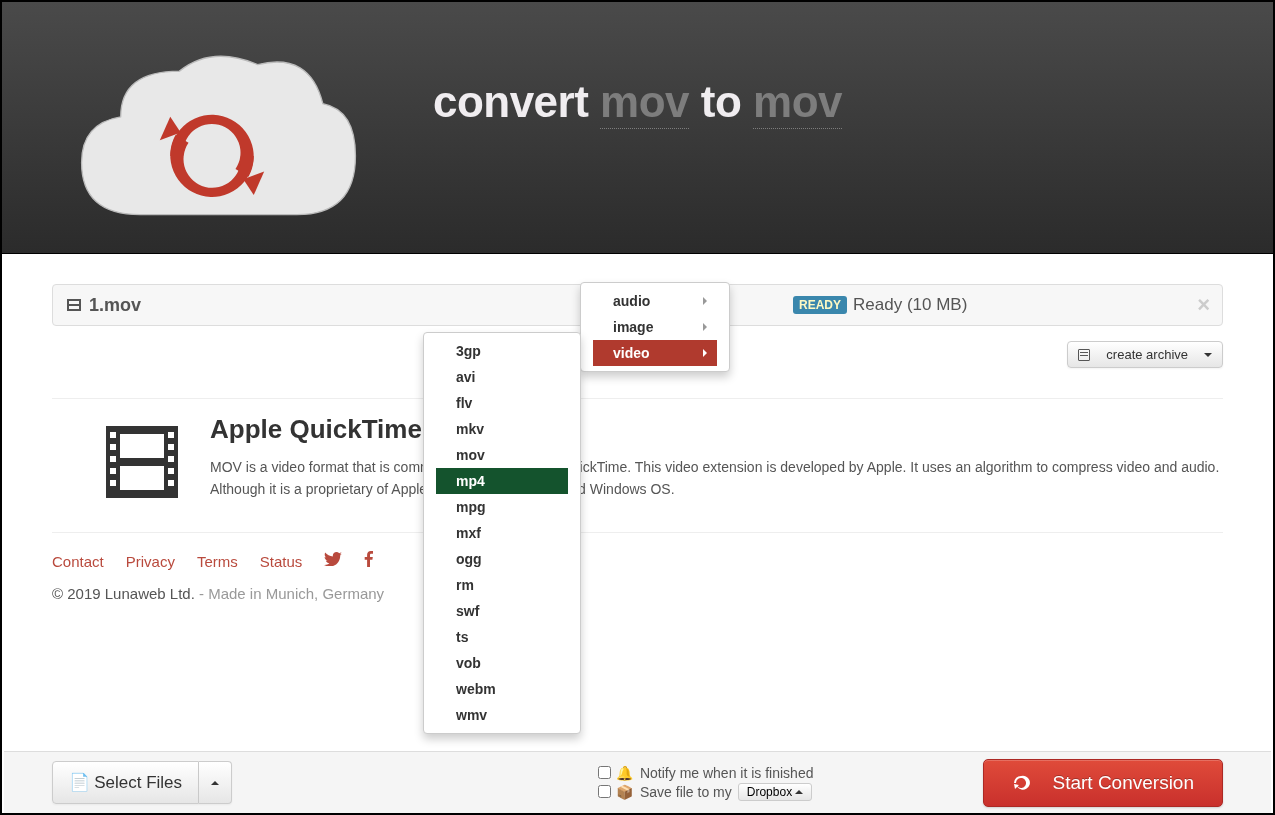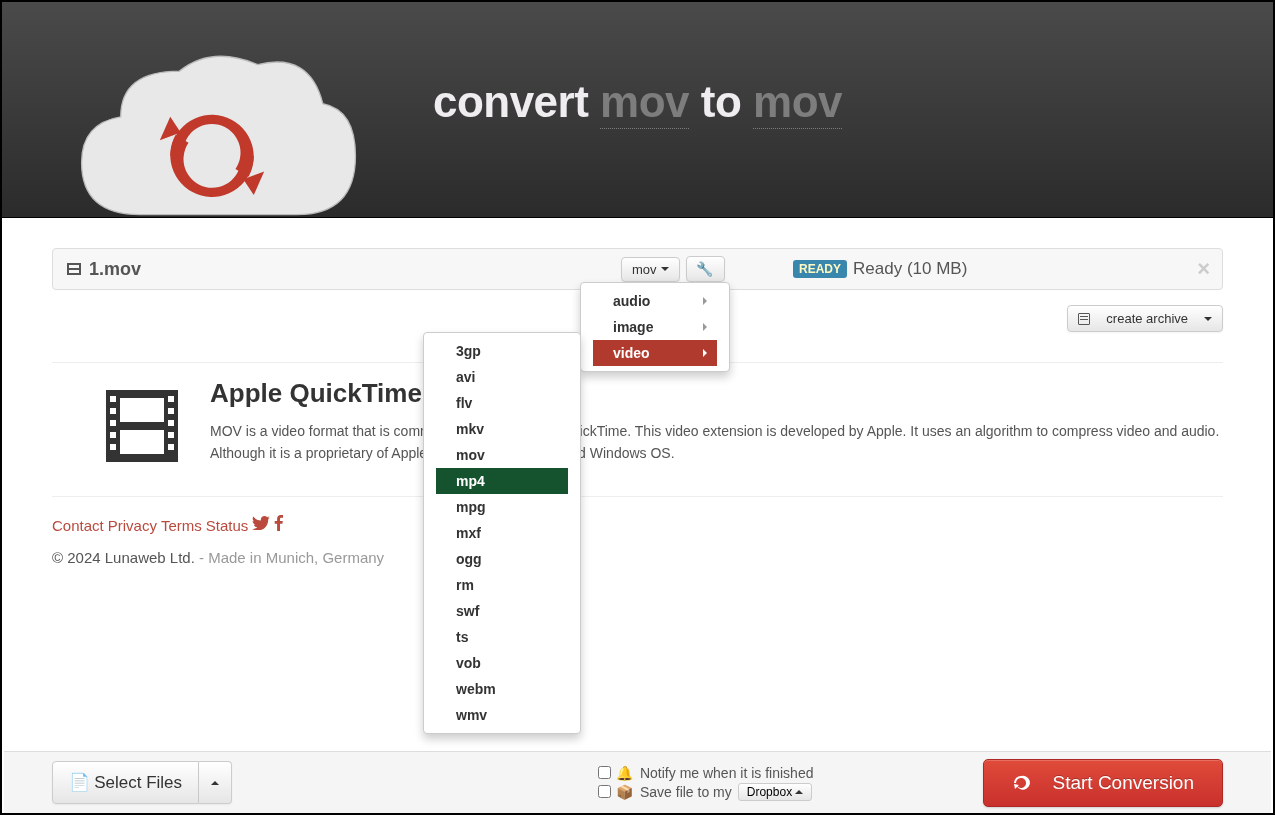--- a/index.html
+++ b/index.html
@@ -1,17 +1,17 @@
 <!DOCTYPE html>
 <html><head>
 <meta charset="utf-8">
 <style>
 *{box-sizing:border-box;margin:0;padding:0;}
 body{font-family:"Helvetica Neue",Helvetica,Arial,sans-serif;font-size:14px;color:#333;background:#fff;overflow:hidden;width:1275px;height:815px;border:2px solid #000;position:relative;}
-.header{background:linear-gradient(to bottom,#4a4a4a 0%,#2b2b2b 100%);height:216px;position:relative;border-bottom:1px solid #000;}
+.header{background:linear-gradient(to bottom,#4a4a4a 0%,#2b2b2b 100%);height:252px;position:relative;border-bottom:1px solid #000;}
 .logo-wrap{position:absolute;left:60px;top:30px;}
 .cloud-svg{width:100%;height:100%;}
 .title{color:#f0edf0;font-size:44px;font-weight:600;text-align:center;padding-top:75px;letter-spacing:-0.5px;}
 .title .fmt{color:#7d7d7d;border-bottom:1px dotted #7d7d7d;padding-bottom:2px;}
 .container{padding:30px 50px 0;}
 .file-row{background:#f7f7f7;border:1px solid #ddd;border-radius:4px;height:42px;display:flex;align-items:center;padding:0 14px;position:relative;margin-bottom:15px;}
 .file-icon{width:14px;height:14px;margin-right:8px;display:inline-block;}
 .file-name{font-weight:700;color:#555;font-size:18px;}
 .row-center{position:absolute;left:568px;display:flex;align-items:center;gap:6px;}
 .btn{background:linear-gradient(#fff,#e6e6e6);border:1px solid #ccc;border-radius:4px;padding:4px 10px;font-size:13px;color:#333;cursor:pointer;display:inline-flex;align-items:center;gap:4px;box-shadow:inset 0 1px 0 rgba(255,255,255,.2),0 1px 2px rgba(0,0,0,.05);}
@@ -23,21 +23,21 @@
 .archive-row{text-align:right;margin-bottom:30px;}
 .btn-sm{font-size:13px;padding:5px 10px;gap:16px;}
 .archive-icon{display:inline-block;width:12px;height:12px;position:relative;}
 .archive-icon::before{content:"";position:absolute;inset:0;border:1.5px solid #555;border-radius:1px;}
 .archive-icon::after{content:"";position:absolute;left:2px;right:2px;top:3px;height:1.5px;background:#555;box-shadow:0 3px 0 #555;}
 .info-section{display:flex;gap:28px;padding:15px 0 30px;border-top:1px solid #eee;}
 .film-icon{width:80px;height:80px;flex-shrink:0;margin-left:50px;margin-top:8px;}
 .info-text h3{font-size:26px;font-weight:700;color:#333;margin-bottom:12px;}
 .info-text p{color:#555;font-size:14px;line-height:1.55;}
 .footer{border-top:1px solid #eee;padding-top:18px;display:flex;justify-content:space-between;flex-wrap:wrap;}
-.footer-links{display:flex;align-items:center;gap:4px;}
+.footer-links{display:flex;align-items:center;gap:22px;}
 .footer-links a{color:#b94a3d;text-decoration:none;font-size:15px;}
 .social{color:#b94a3d;font-size:16px;}
 .stats{color:#999;font-size:18px;}
 .stats b{font-weight:700;}
 .copy{color:#555;font-size:15px;margin-top:14px;}
 .copy .muted{color:#999;}
 .dropdown{position:absolute;background:#fff;border:1px solid #ccc;border-radius:4px;box-shadow:0 5px 10px rgba(0,0,0,.2);z-index:100;min-width:150px;padding:5px 12px;font-weight:bold;}
 .dd-cat{left:578px;top:280px;}
 .dd-fmt{left:421px;top:330px;min-width:158px;}
 .dd-item{padding:5px 20px;color:#333;font-size:14px;cursor:pointer;position:relative;}
@@ -147,21 +147,21 @@
         <a>Terms</a>
         <a>Status</a>
         <span class="social"><svg width="18" height="14" viewBox="0 0 18 14">
               <path fill="#b94a3d" d="M18 1.7c-.7.3-1.4.5-2.1.6.8-.5 1.3-1.2 1.6-2-.7.4-1.5.7-2.3.9C14.5.4 13.6 0 12.5 0c-2 0-3.7 1.6-3.7 3.7 0 .3 0 .6.1.8C5.8 4.4 3 2.9 1.2.6.9 1.2.7 1.8.7 2.5c0 1.3.6 2.4 1.6 3-.6 0-1.2-.2-1.7-.5v.1c0 1.8 1.3 3.3 3 3.6-.3.1-.6.1-1 .1-.2 0-.5 0-.7-.1.5 1.5 1.8 2.5 3.5 2.6-1.3 1-2.9 1.6-4.6 1.6H0c1.6 1 3.6 1.6 5.7 1.6 6.8 0 10.5-5.6 10.5-10.5v-.5c.7-.5 1.3-1.2 1.8-1.9z"></path>
             </svg></span>
         <span class="social"><svg width="9" height="16" viewBox="0 0 9 16">
               <path fill="#b94a3d" d="M6 16V8.7h2.4l.4-2.8H6V4.1c0-.8.2-1.4 1.4-1.4H9V.1C8.7.1 7.8 0 6.8 0 4.6 0 3.1 1.3 3.1 3.8v2.1H.7v2.8h2.4V16H6z"></path>
             </svg></span>
       </div>
       <div class="copy">
-        <span>© 2024 Lunaweb Ltd.</span><span class="muted"> - Made in Munich, Germany</span>
+        <span>© 2019 Lunaweb Ltd.</span><span class="muted"> - Made in Munich, Germany</span>
       </div>
     </div>
   </div>
 </div>
 
 <div class="dropdown dd-cat" id="cat-dd">
     <div class="dd-item has-sub">audio</div>
     <div class="dd-item has-sub">image</div>
     <div class="dd-item has-sub active">video</div>
   </div>

